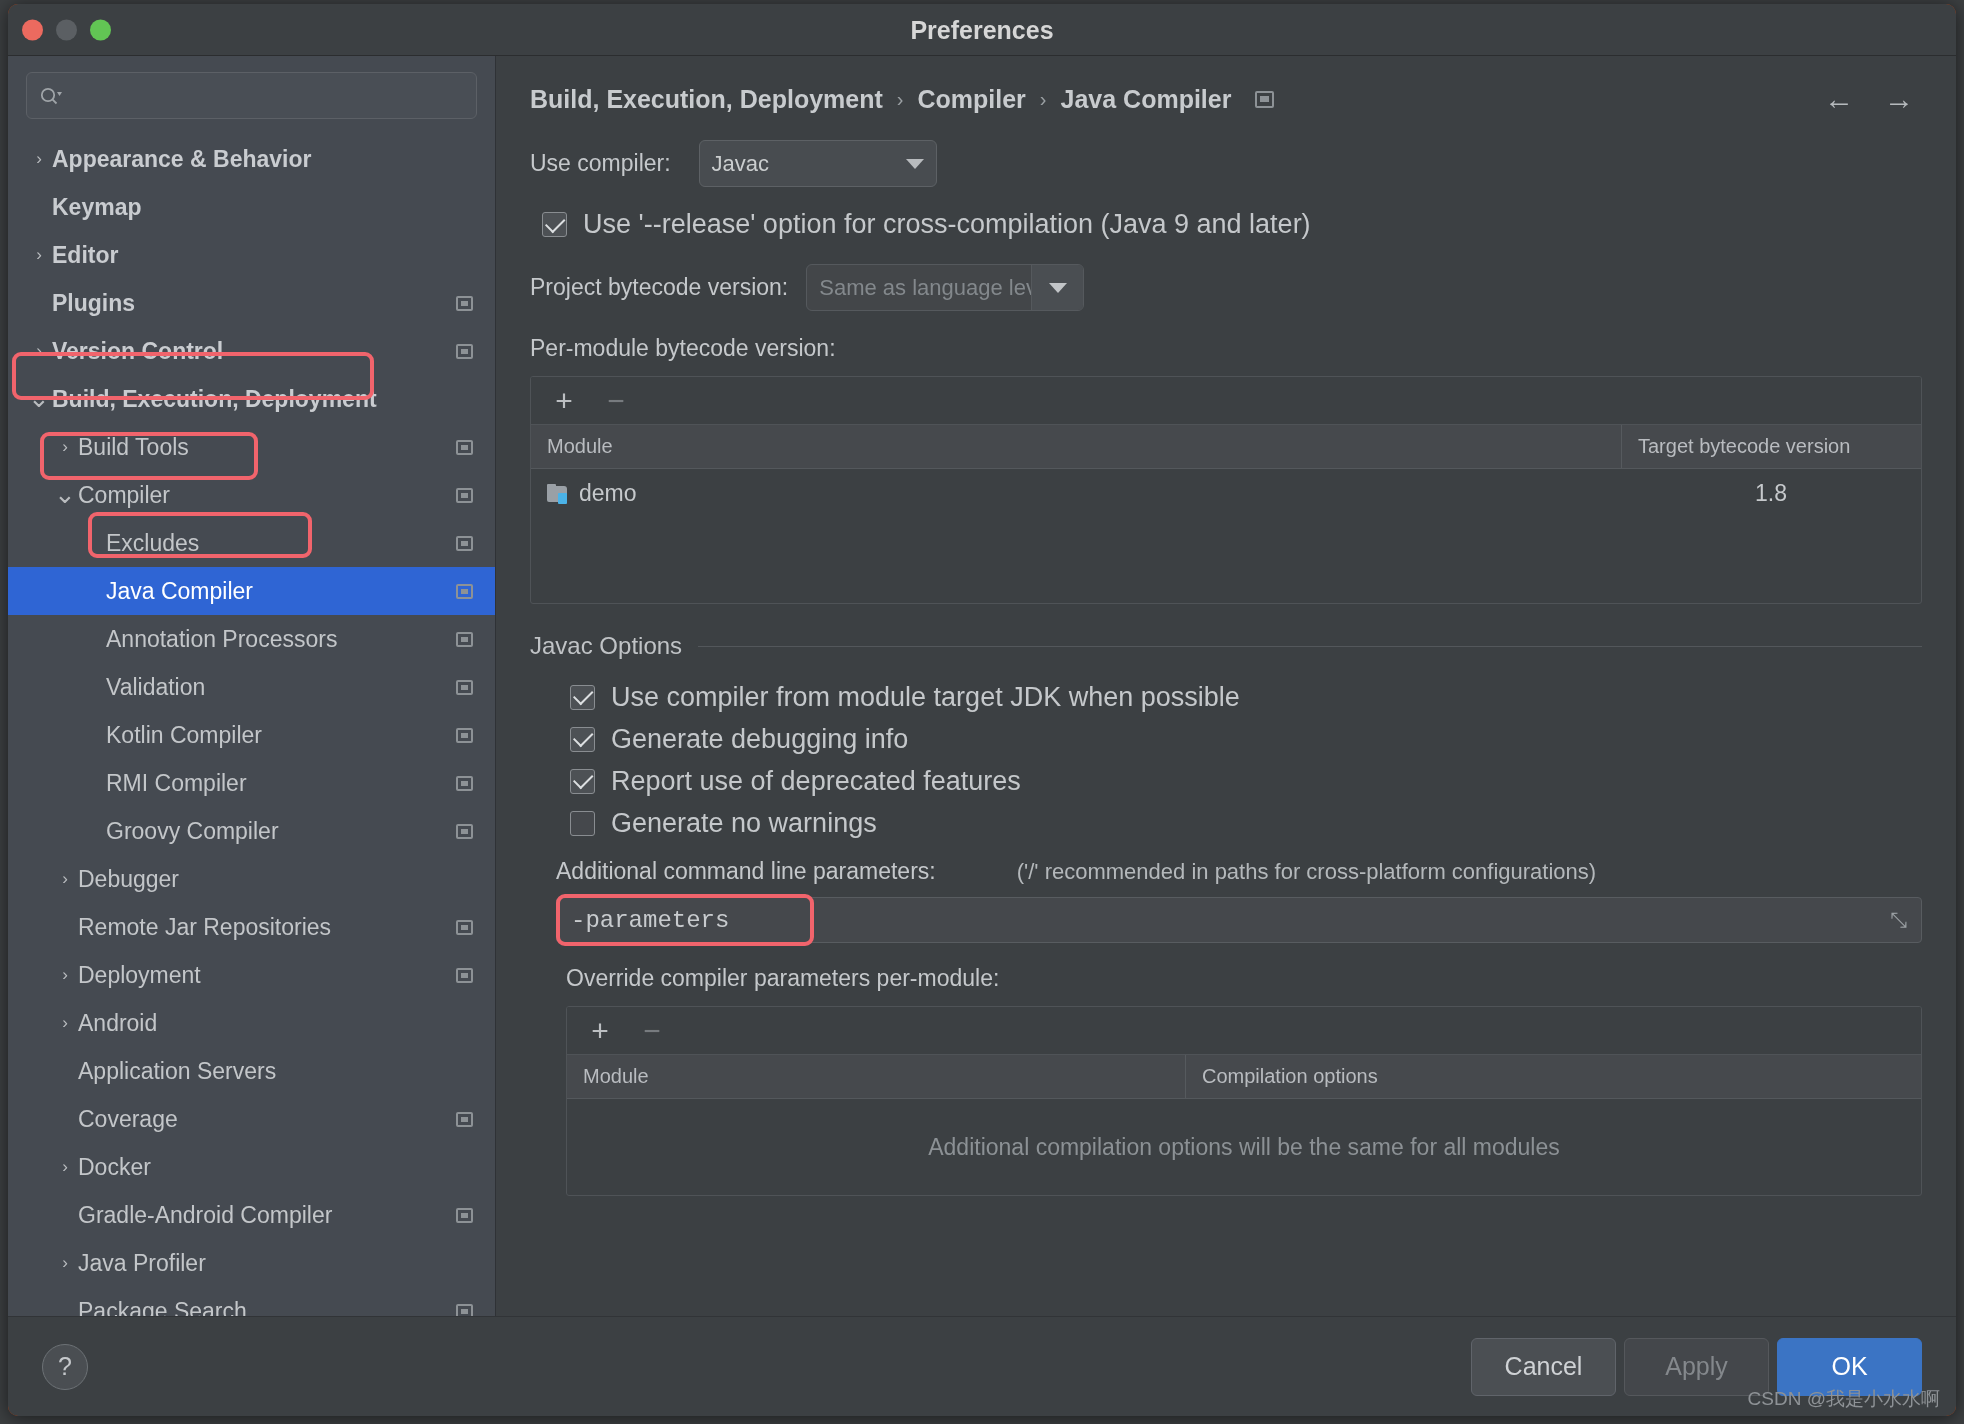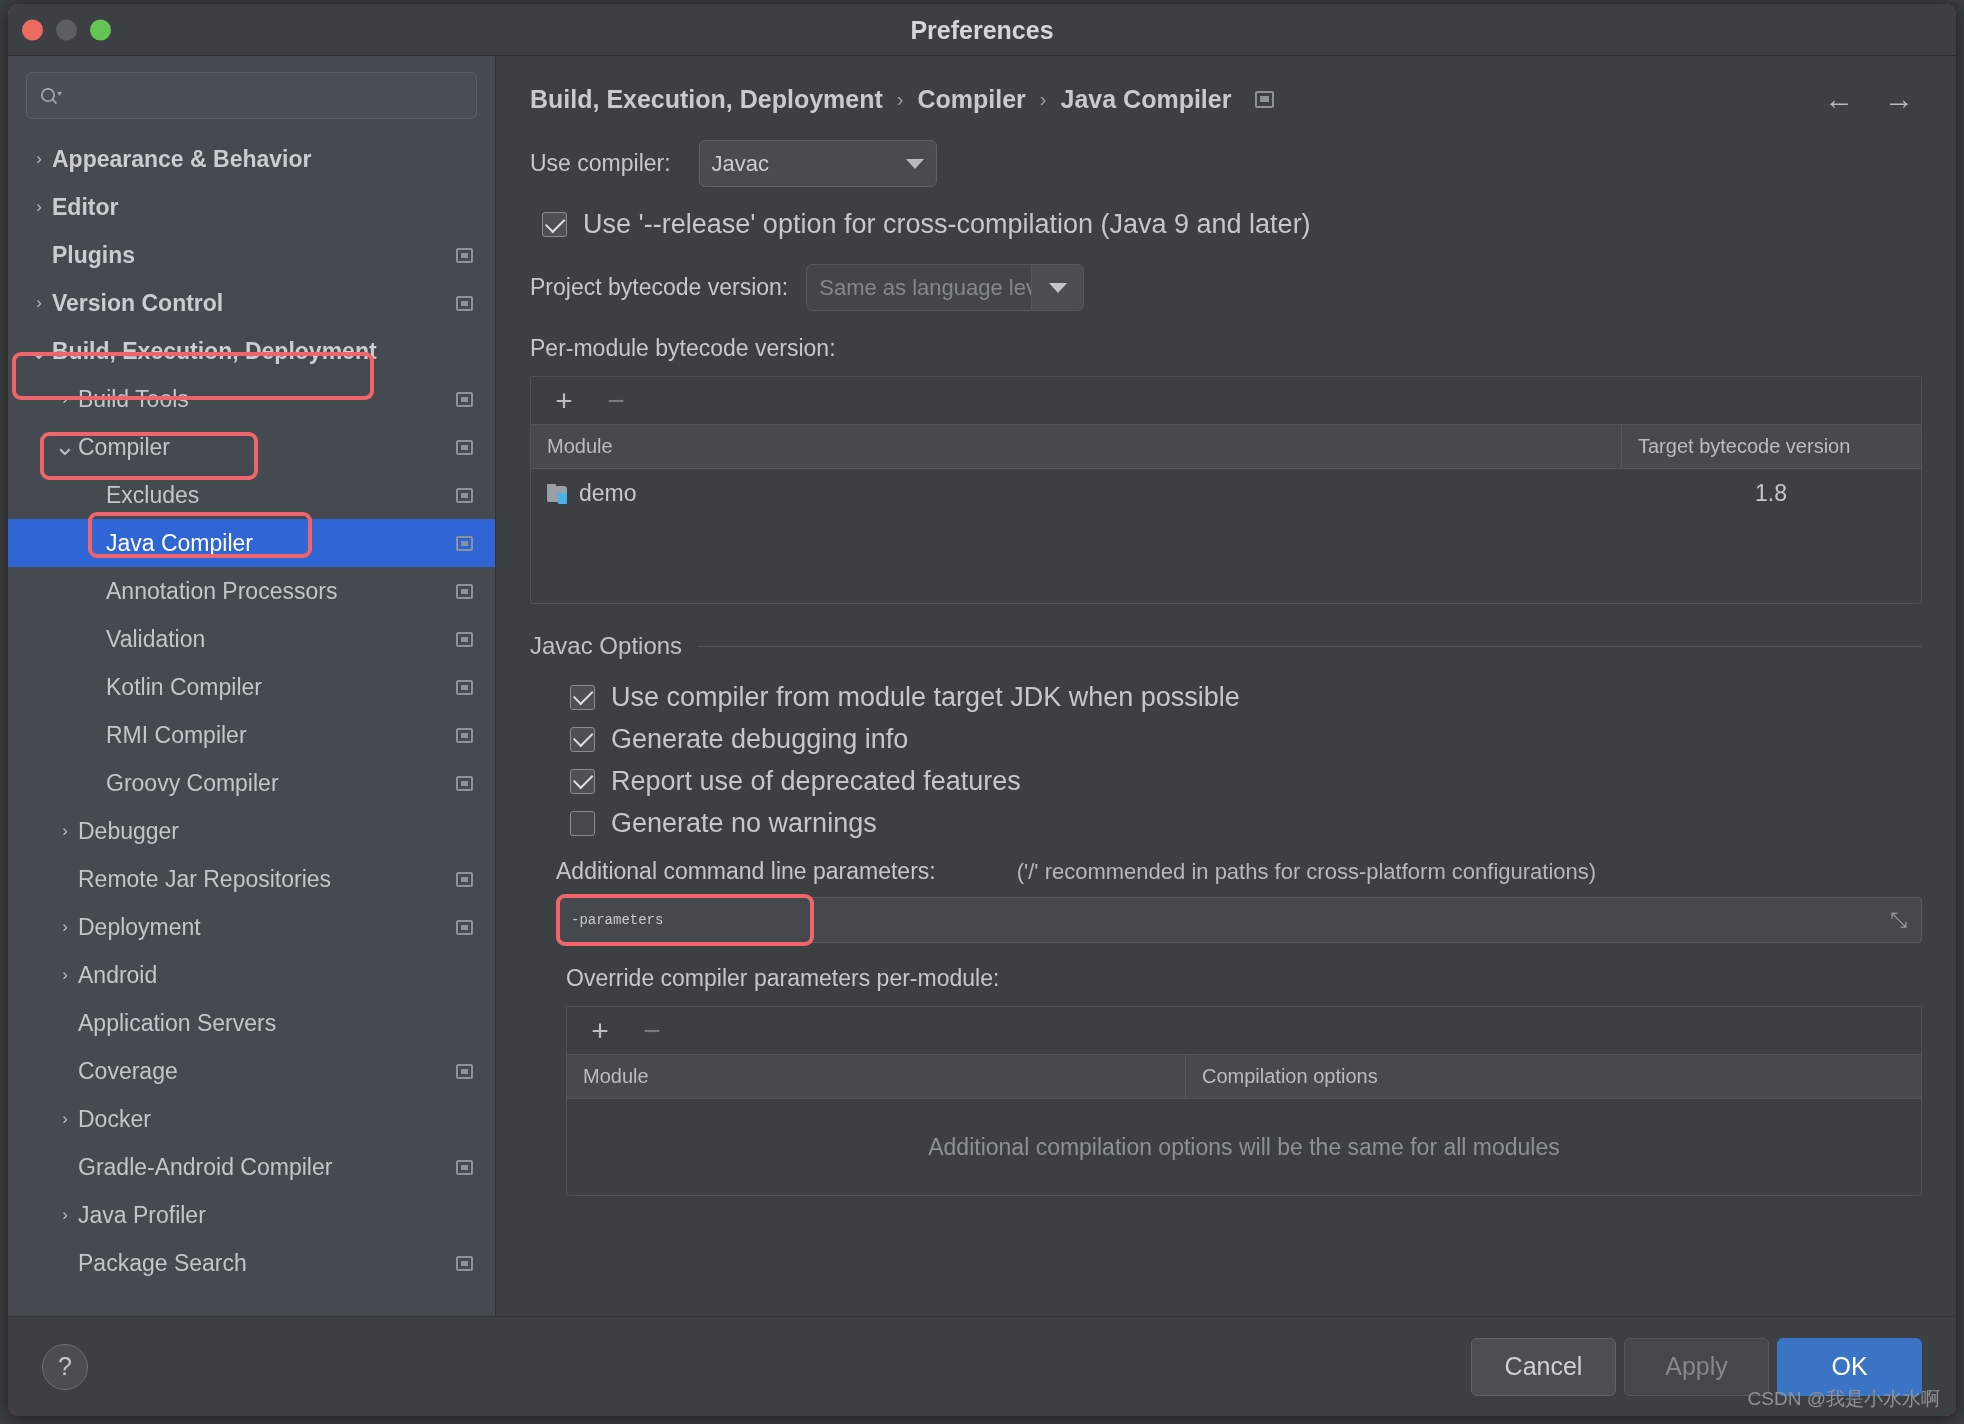--- a/index.html
+++ b/index.html
@@ -357,21 +357,21 @@
     background: #45484c;
     border: 1px solid #585c60;
     border-radius: 4px;
     display: flex;
     align-items: center;
     padding: 0 14px;
     position: relative;
   }
   .textfield .tf-val {
     color: #c8cbce;
-    font-size: 14px;
+    font-size: 24px;
     font-family: "Liberation Mono", monospace;
   }
   .expand-icon {
     position: absolute;
     right: 14px;
     color: #9ba0a4;
     font-size: 21px;
   }
 
   .hint { color: #b4b8bb; font-size: 22px; white-space: nowrap; margin-left: 27px; }
@@ -456,20 +456,24 @@
             </svg>
           </span>
           <input class="search-input" value="" placeholder="" style="">
         </div>
       </div>
 
       <div class="tree" id="tree">
           <div class="tree-item ind0 bold">
             <span class="chev">›</span>
             <span class="tree-label">Appearance &amp; Behavior</span>
+          </div>
+          <div class="tree-item ind0 bold">
+            <span class="chev"></span>
+            <span class="tree-label">Keymap</span>
           </div>
           <div class="tree-item ind0 bold">
             <span class="chev">›</span>
             <span class="tree-label">Editor</span>
           </div>
           <div class="tree-item ind0 bold">
             <span class="chev"></span>
             <span class="tree-label">Plugins</span>
             <span class="tree-badge"></span>
           </div>

